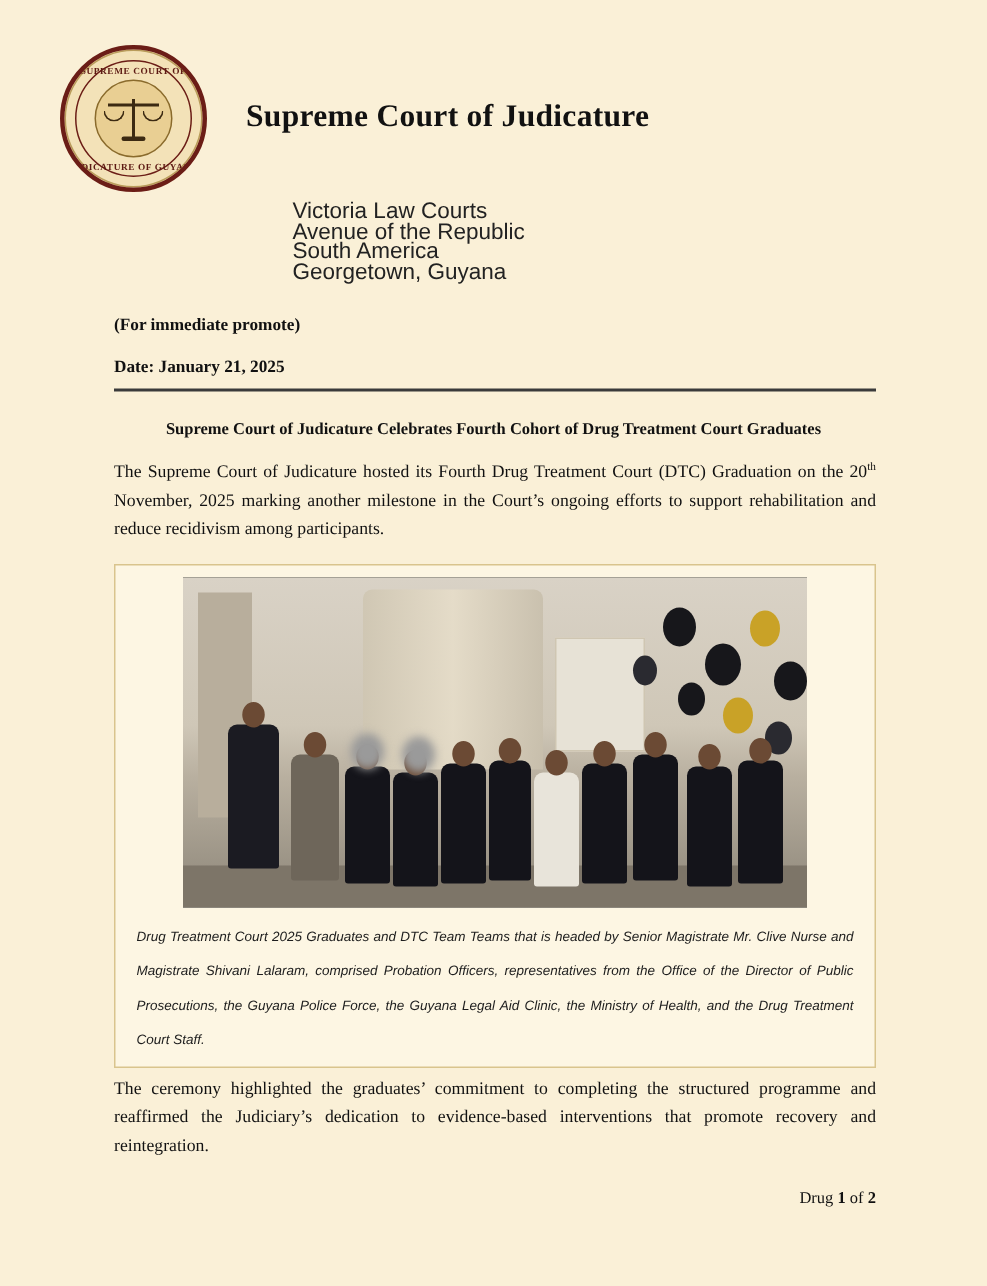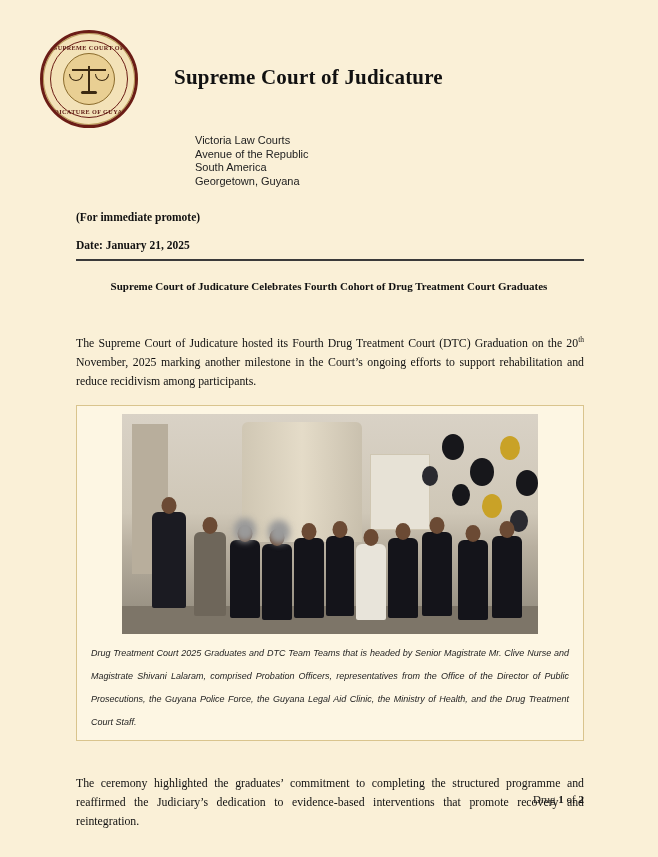--- a/index.html
+++ b/index.html
@@ -92,28 +92,28 @@
     position: absolute; left: 12px; bottom: 2px;
     width: 16px; height: 3px; background: #3c2a12;
     border-radius: 2px;
   }
 
   .court-title {
     font-family: "Liberation Serif", serif;
     font-weight: bold;
     font-size: 21px;
     color: #111;
-    margin: 35px 0 0 36px;
+    margin: 35px 0 0 26px;
     letter-spacing: .2px;
   }
 
   .address {
     margin: 6px 0 0 195px;
     font-family: "Liberation Sans", sans-serif;
-    font-size: 11px;
+    font-size: 15px;
     color: #222;
     line-height: 13.5px;
   }
 
   
   .release-block {
     margin: 22px 0 0 76px;
     font-family: "Liberation Serif", serif;
     font-size: 11.5px;
     font-weight: bold;
@@ -141,21 +141,21 @@
     text-align: center;
     font-family: "Liberation Serif", serif;
     font-weight: bold;
     font-size: 11px;
     line-height: 22px;
     color: #111;
   }
 
   
   .para {
-    margin: 33px 0 0 76px;
+    margin: 4px 0 0 76px;
     width: 508px;
     font-family: "Liberation Serif", serif;
     font-size: 11.8px;
     line-height: 19px;
     color: #111;
     text-align: justify;
   }
   .para sup { font-size: 7.5px; vertical-align: super; }
 
   

